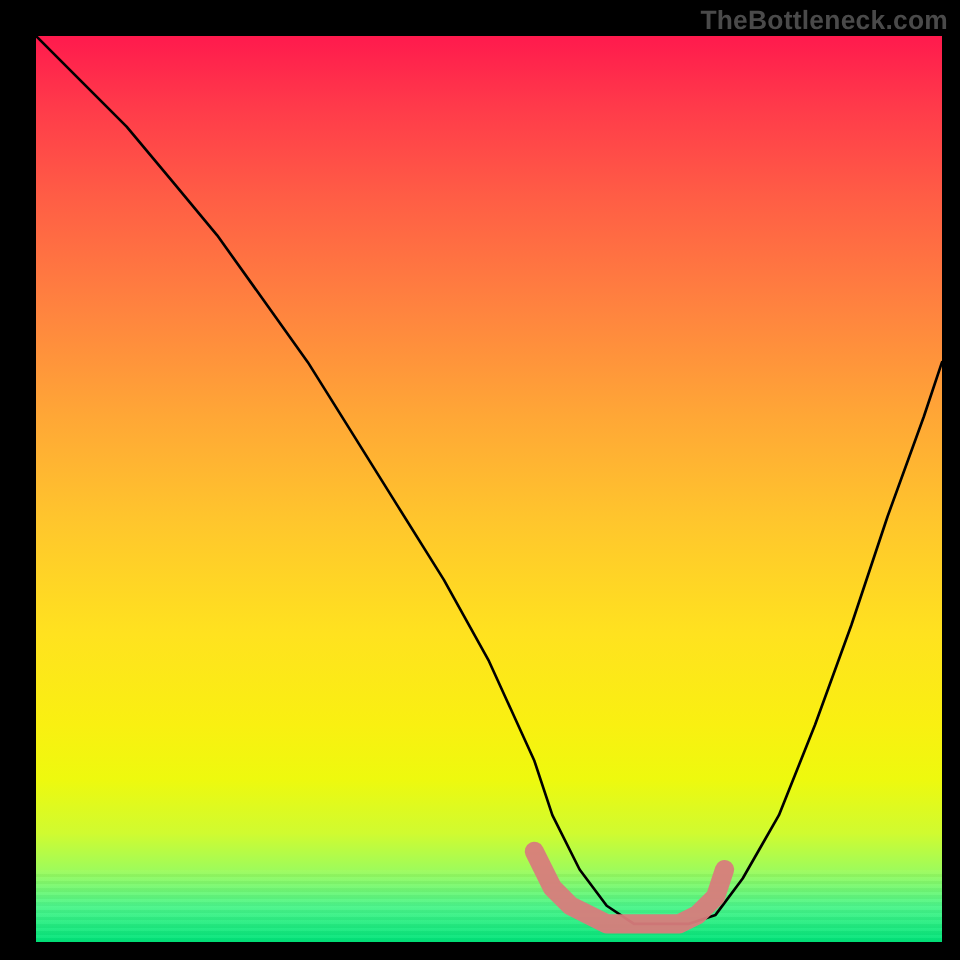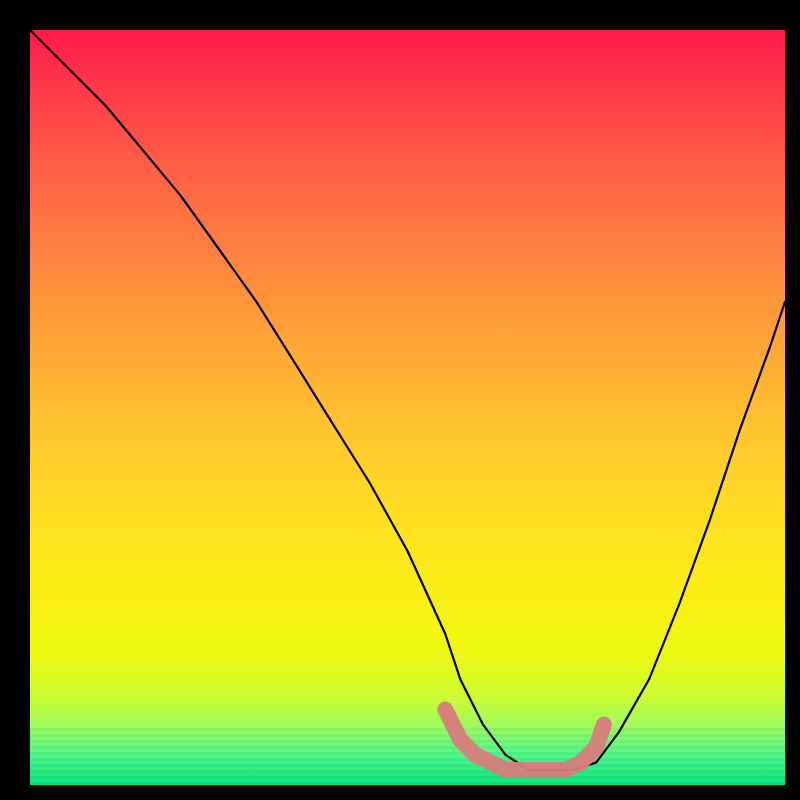--- a/index.html
+++ b/index.html
@@ -65,20 +65,21 @@
     position: absolute;
     inset: 0;
     width: 100%;
     height: 100%;
   }
 </style>
 </head>
 <body>
 
 <div class="container">
+  <div class="watermark">TheBottleneck.com</div>
 
   <div class="plot-frame">
     <div class="gradient-bg"></div>
     <div class="banding"></div>
     <svg class="curve" viewBox="0 0 755 755" preserveAspectRatio="none">
       <g id="series-root">
           <path d="M0.0 0.0 L37.8 37.8 L75.5 75.5 L113.3 120.8 L151.0 166.1 L188.8 219.0 L226.5 271.8 L264.3 332.2 L302.0 392.6 L339.8 453.0 L377.5 521.0 L415.3 604.0 L430.3 649.3 L453.0 694.6 L475.6 724.8 L498.3 739.9 L520.9 739.9 L543.6 739.9 L566.3 732.4 L588.9 702.1 L619.1 649.3 L649.3 573.8 L679.5 490.8 L709.7 400.2 L739.9 317.1 L755.0 271.8" fill="none" stroke="#000000" stroke-width="2.2" stroke-linecap="round" stroke-linejoin="round"></path>
           <path d="M415.3 679.5 L430.3 709.7 L445.4 724.8 L460.6 732.4 L475.6 739.9 L490.8 739.9 L505.9 739.9 L520.9 739.9 L536.0 739.9 L551.1 732.4 L566.3 717.3 L573.8 694.6" fill="none" stroke="#d87c7c" stroke-width="16" stroke-linecap="round" stroke-linejoin="round" opacity="0.95"></path>
         </g>
     </svg>

